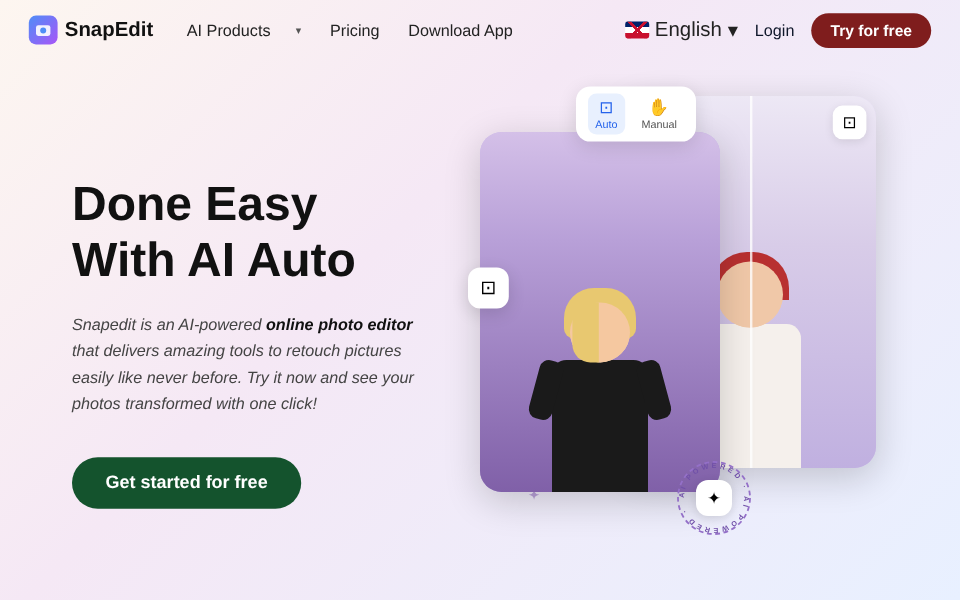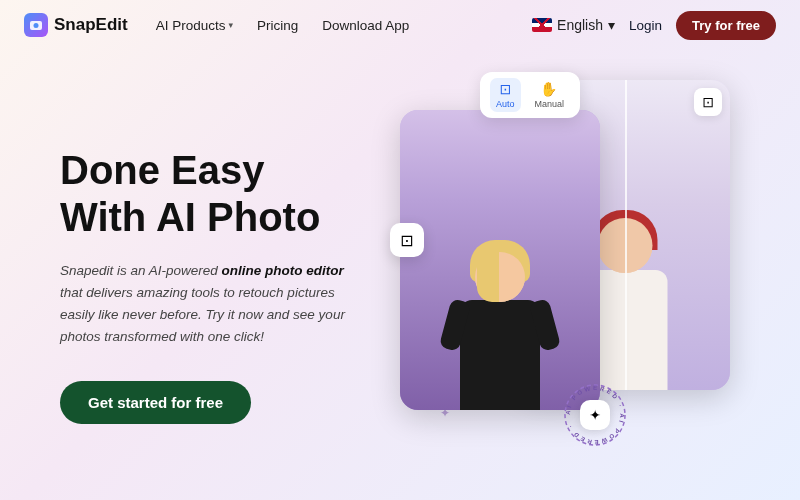--- a/index.html
+++ b/index.html
@@ -41,31 +41,31 @@
     .nav-links {
       display: flex;
       align-items: center;
       gap: 24px;
       flex: 1;
     }
     .nav-link {
       font-size: 13.5px;
       color: #222;
       cursor: pointer;
-      display: flex; align-items: center; gap: 3px;
+      display: flex; align-items: center; gap: 21px;
     }
     .nav-link .chevron { font-size: 9px; color: #555; }
     .nav-right {
       display: flex;
       align-items: center;
       gap: 14px;
     }
     .lang-btn {
       display: flex; align-items: center; gap: 5px;
-      font-size: 14px; color: #222; cursor: pointer;
+      font-size: 17px; color: #222; cursor: pointer;
     }
     .flag {
       width: 20px; height: 14px;
       background: linear-gradient(180deg, #012169 33%, #fff 33%, #fff 66%, #C8102E 66%);
       border-radius: 2px;
       position: relative; overflow: hidden;
     }
     .flag::after {
       content: '';
       position: absolute; inset: 0;
@@ -318,21 +318,21 @@
     <button class="try-btn">Try for free</button>
   </div>
 </nav>
 
 <section class="hero">
 
   <div class="hero-left">
     <h1 class="hero-title">
       <br>
       <span>Done Easy</span><br>
-      <span>With AI Photo</span>
+      <span>With AI Auto</span>
     </h1>
     <p class="hero-desc">
       <span>Snapedit is an AI-powered </span><strong>online photo editor</strong><span> that delivers amazing tools to retouch pictures easily like never before. Try it now and see your photos transformed with one click!</span>
     </p>
     <button class="cta-btn">Get started for free</button>
   </div>
 
   <div class="hero-right">
 
     <div class="floating-toolbar">

